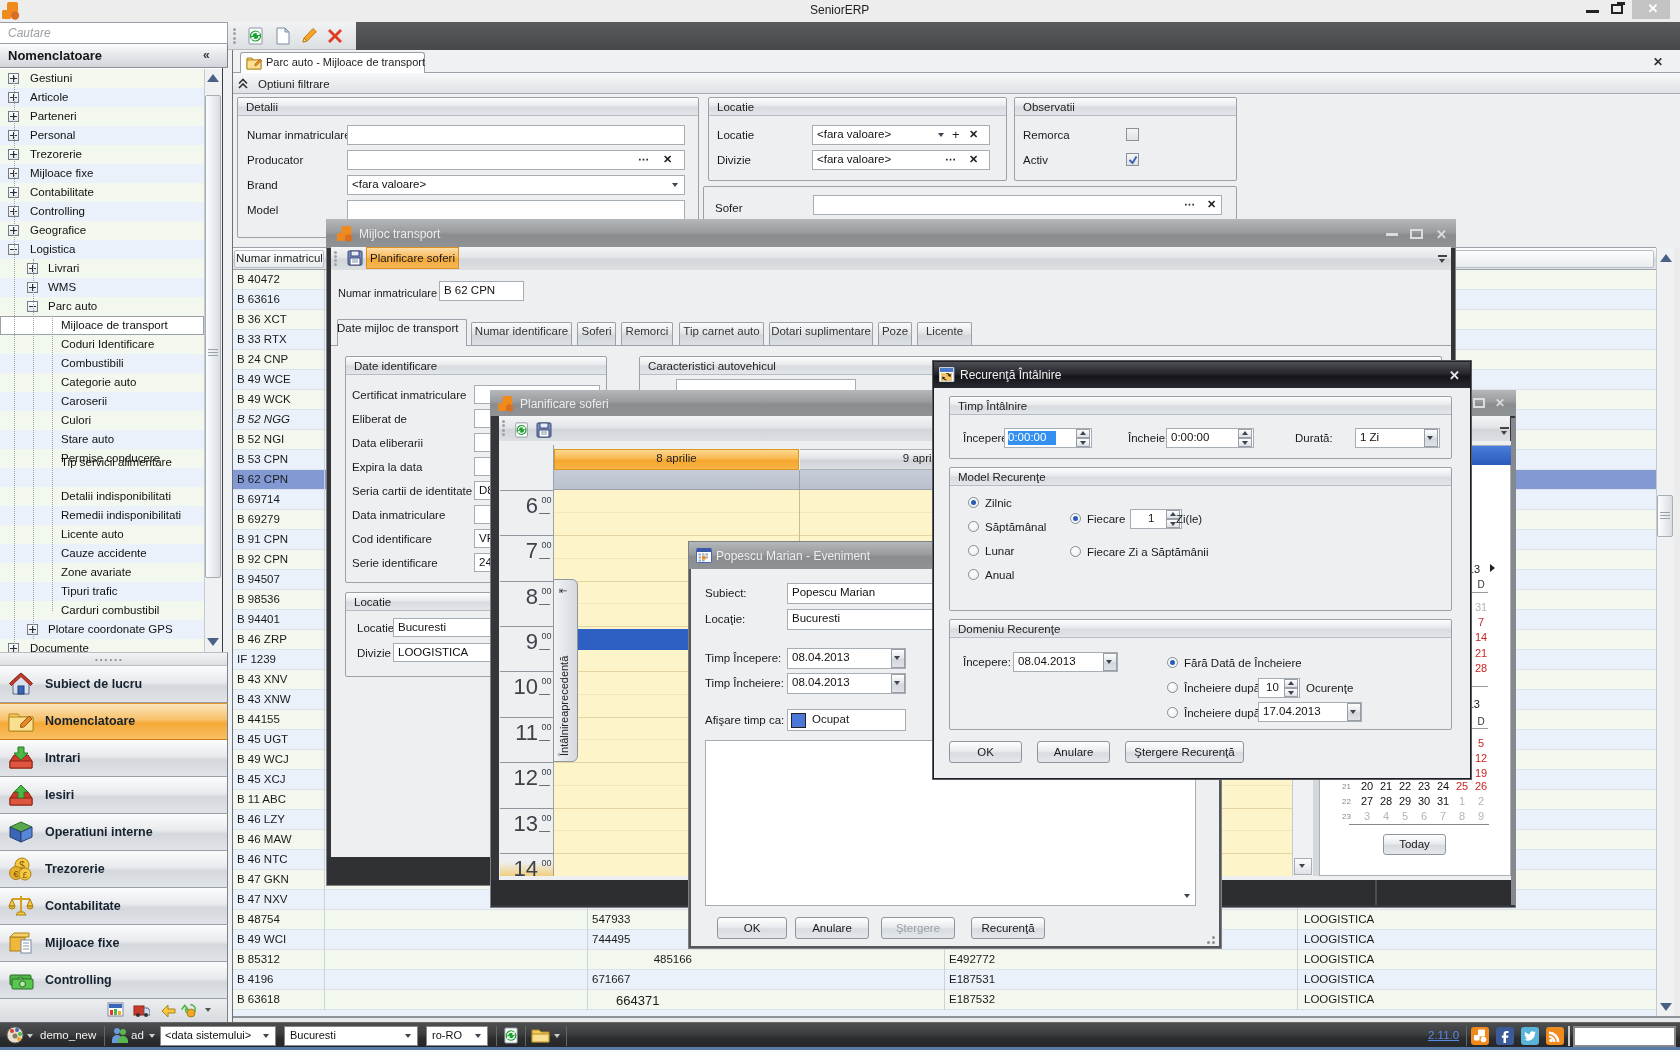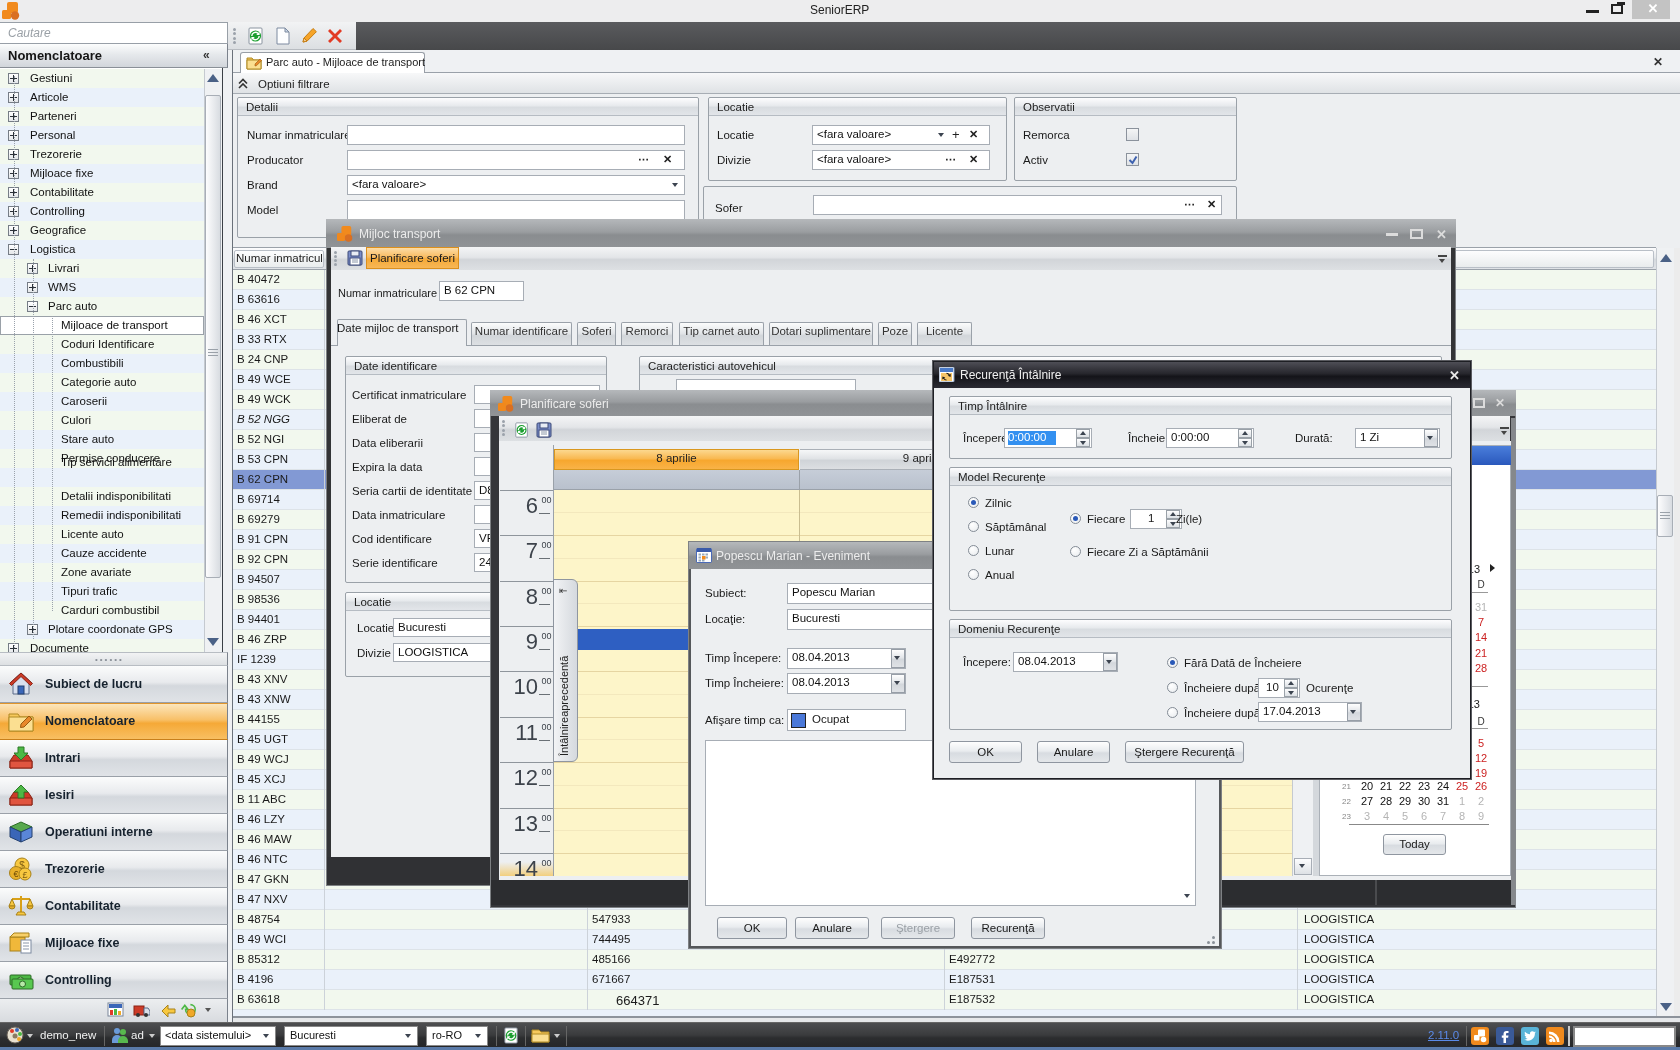--- a/index.html
+++ b/index.html
@@ -119,21 +119,21 @@
 <div class="a" style="left:222px;top:50px;width:11px;height:972px;background:#eff1f3;border-left:1px solid #3a3f45;border-right:1px solid #6a717a;"></div>
 <div class="a" style="left:233px;top:247px;width:1423px;height:1px;background:#9aa1a9;"></div>
 <div class="a" style="left:233px;top:248px;width:1423px;height:22px;background:linear-gradient(#fdfdfe,#e4e7ea 45%,#d5d9dd 55%,#e0e3e7);border-bottom:1px solid #9aa1a9;"></div>
 <div class="a" style="left:234px;top:250px;width:90px;height:18px;border:1px solid #b9bfc7;border-radius:2px;background:linear-gradient(#fdfdfe,#e9eced);"></div>
 <div class="a" style="left:236px;top:252px;width:86px;height:14px;font-size:11.5px;color:#222;overflow:hidden;white-space:nowrap;">Numar inmatricular</div>
 <div class="a" style="left:233px;top:270px;width:1423px;height:20px;background:#f2f8ee;border-bottom:1px solid #dde3e8;"></div>
 <div class="a" style="left:237px;top:273px;width:90px;height:14px;font-size:11.5px;">B 40472</div>
 <div class="a" style="left:233px;top:290px;width:1423px;height:20px;background:#eaf1fa;border-bottom:1px solid #dde3e8;"></div>
 <div class="a" style="left:237px;top:293px;width:90px;height:14px;font-size:11.5px;">B 63616</div>
 <div class="a" style="left:233px;top:310px;width:1423px;height:20px;background:#f2f8ee;border-bottom:1px solid #dde3e8;"></div>
-<div class="a" style="left:237px;top:313px;width:90px;height:14px;font-size:11.5px;">B 46  XCT</div>
+<div class="a" style="left:237px;top:313px;width:90px;height:14px;font-size:11.5px;">B 36  XCT</div>
 <div class="a" style="left:233px;top:330px;width:1423px;height:20px;background:#eaf1fa;border-bottom:1px solid #dde3e8;"></div>
 <div class="a" style="left:237px;top:333px;width:90px;height:14px;font-size:11.5px;">B 33 RTX</div>
 <div class="a" style="left:233px;top:350px;width:1423px;height:20px;background:#f2f8ee;border-bottom:1px solid #dde3e8;"></div>
 <div class="a" style="left:237px;top:353px;width:90px;height:14px;font-size:11.5px;">B 24 CNP</div>
 <div class="a" style="left:233px;top:370px;width:1423px;height:20px;background:#eaf1fa;border-bottom:1px solid #dde3e8;"></div>
 <div class="a" style="left:237px;top:373px;width:90px;height:14px;font-size:11.5px;">B 49 WCE</div>
 <div class="a" style="left:233px;top:390px;width:1423px;height:20px;background:#f2f8ee;border-bottom:1px solid #dde3e8;"></div>
 <div class="a" style="left:237px;top:393px;width:90px;height:14px;font-size:11.5px;">B 49 WCK</div>
 <div class="a" style="left:233px;top:410px;width:1423px;height:20px;background:#eaf1fa;border-bottom:1px solid #dde3e8;"></div>
 <div class="a" style="left:237px;top:413px;width:90px;height:14px;font-size:11.5px;font-style:italic;">B 52 NGG</div>
@@ -188,21 +188,21 @@
 <div class="a" style="left:233px;top:910px;width:1423px;height:20px;background:#f2f8ee;border-bottom:1px solid #dde3e8;"></div>
 <div class="a" style="left:237px;top:913px;width:90px;height:14px;font-size:11.5px;">B 48754</div>
 <div class="a" style="left:592px;top:913px;width:100px;height:14px;font-size:11.5px;">547933</div>
 <div class="a" style="left:1304px;top:913px;width:120px;height:14px;font-size:11.5px;">LOOGISTICA</div>
 <div class="a" style="left:233px;top:930px;width:1423px;height:20px;background:#eaf1fa;border-bottom:1px solid #dde3e8;"></div>
 <div class="a" style="left:237px;top:933px;width:90px;height:14px;font-size:11.5px;">B 49 WCI</div>
 <div class="a" style="left:592px;top:933px;width:100px;height:14px;font-size:11.5px;">744495</div>
 <div class="a" style="left:1304px;top:933px;width:120px;height:14px;font-size:11.5px;">LOOGISTICA</div>
 <div class="a" style="left:233px;top:950px;width:1423px;height:20px;background:#f2f8ee;border-bottom:1px solid #dde3e8;"></div>
 <div class="a" style="left:237px;top:953px;width:90px;height:14px;font-size:11.5px;">B 85312</div>
-<div class="a" style="left:592px;top:953px;width:100px;height:14px;font-size:11.5px;">485166</div>
+<div class="a" style="left:592px;top:953px;width:100px;height:14px;font-size:11.5px;text-align:right;">485166</div>
 <div class="a" style="left:949px;top:953px;width:100px;height:14px;font-size:11.5px;">E492772</div>
 <div class="a" style="left:1304px;top:953px;width:120px;height:14px;font-size:11.5px;">LOOGISTICA</div>
 <div class="a" style="left:233px;top:970px;width:1423px;height:20px;background:#eaf1fa;border-bottom:1px solid #dde3e8;"></div>
 <div class="a" style="left:237px;top:973px;width:90px;height:14px;font-size:11.5px;">B 4196</div>
 <div class="a" style="left:592px;top:973px;width:100px;height:14px;font-size:11.5px;">671667</div>
 <div class="a" style="left:949px;top:973px;width:100px;height:14px;font-size:11.5px;">E187531</div>
 <div class="a" style="left:1304px;top:973px;width:120px;height:14px;font-size:11.5px;">LOOGISTICA</div>
 <div class="a" style="left:233px;top:990px;width:1423px;height:20px;background:#f2f8ee;border-bottom:1px solid #dde3e8;"></div>
 <div class="a" style="left:237px;top:993px;width:90px;height:14px;font-size:11.5px;">B 63618</div>
 <div class="a" style="left:616px;top:993px;width:100px;height:14px;font-size:13px;">664371</div>

